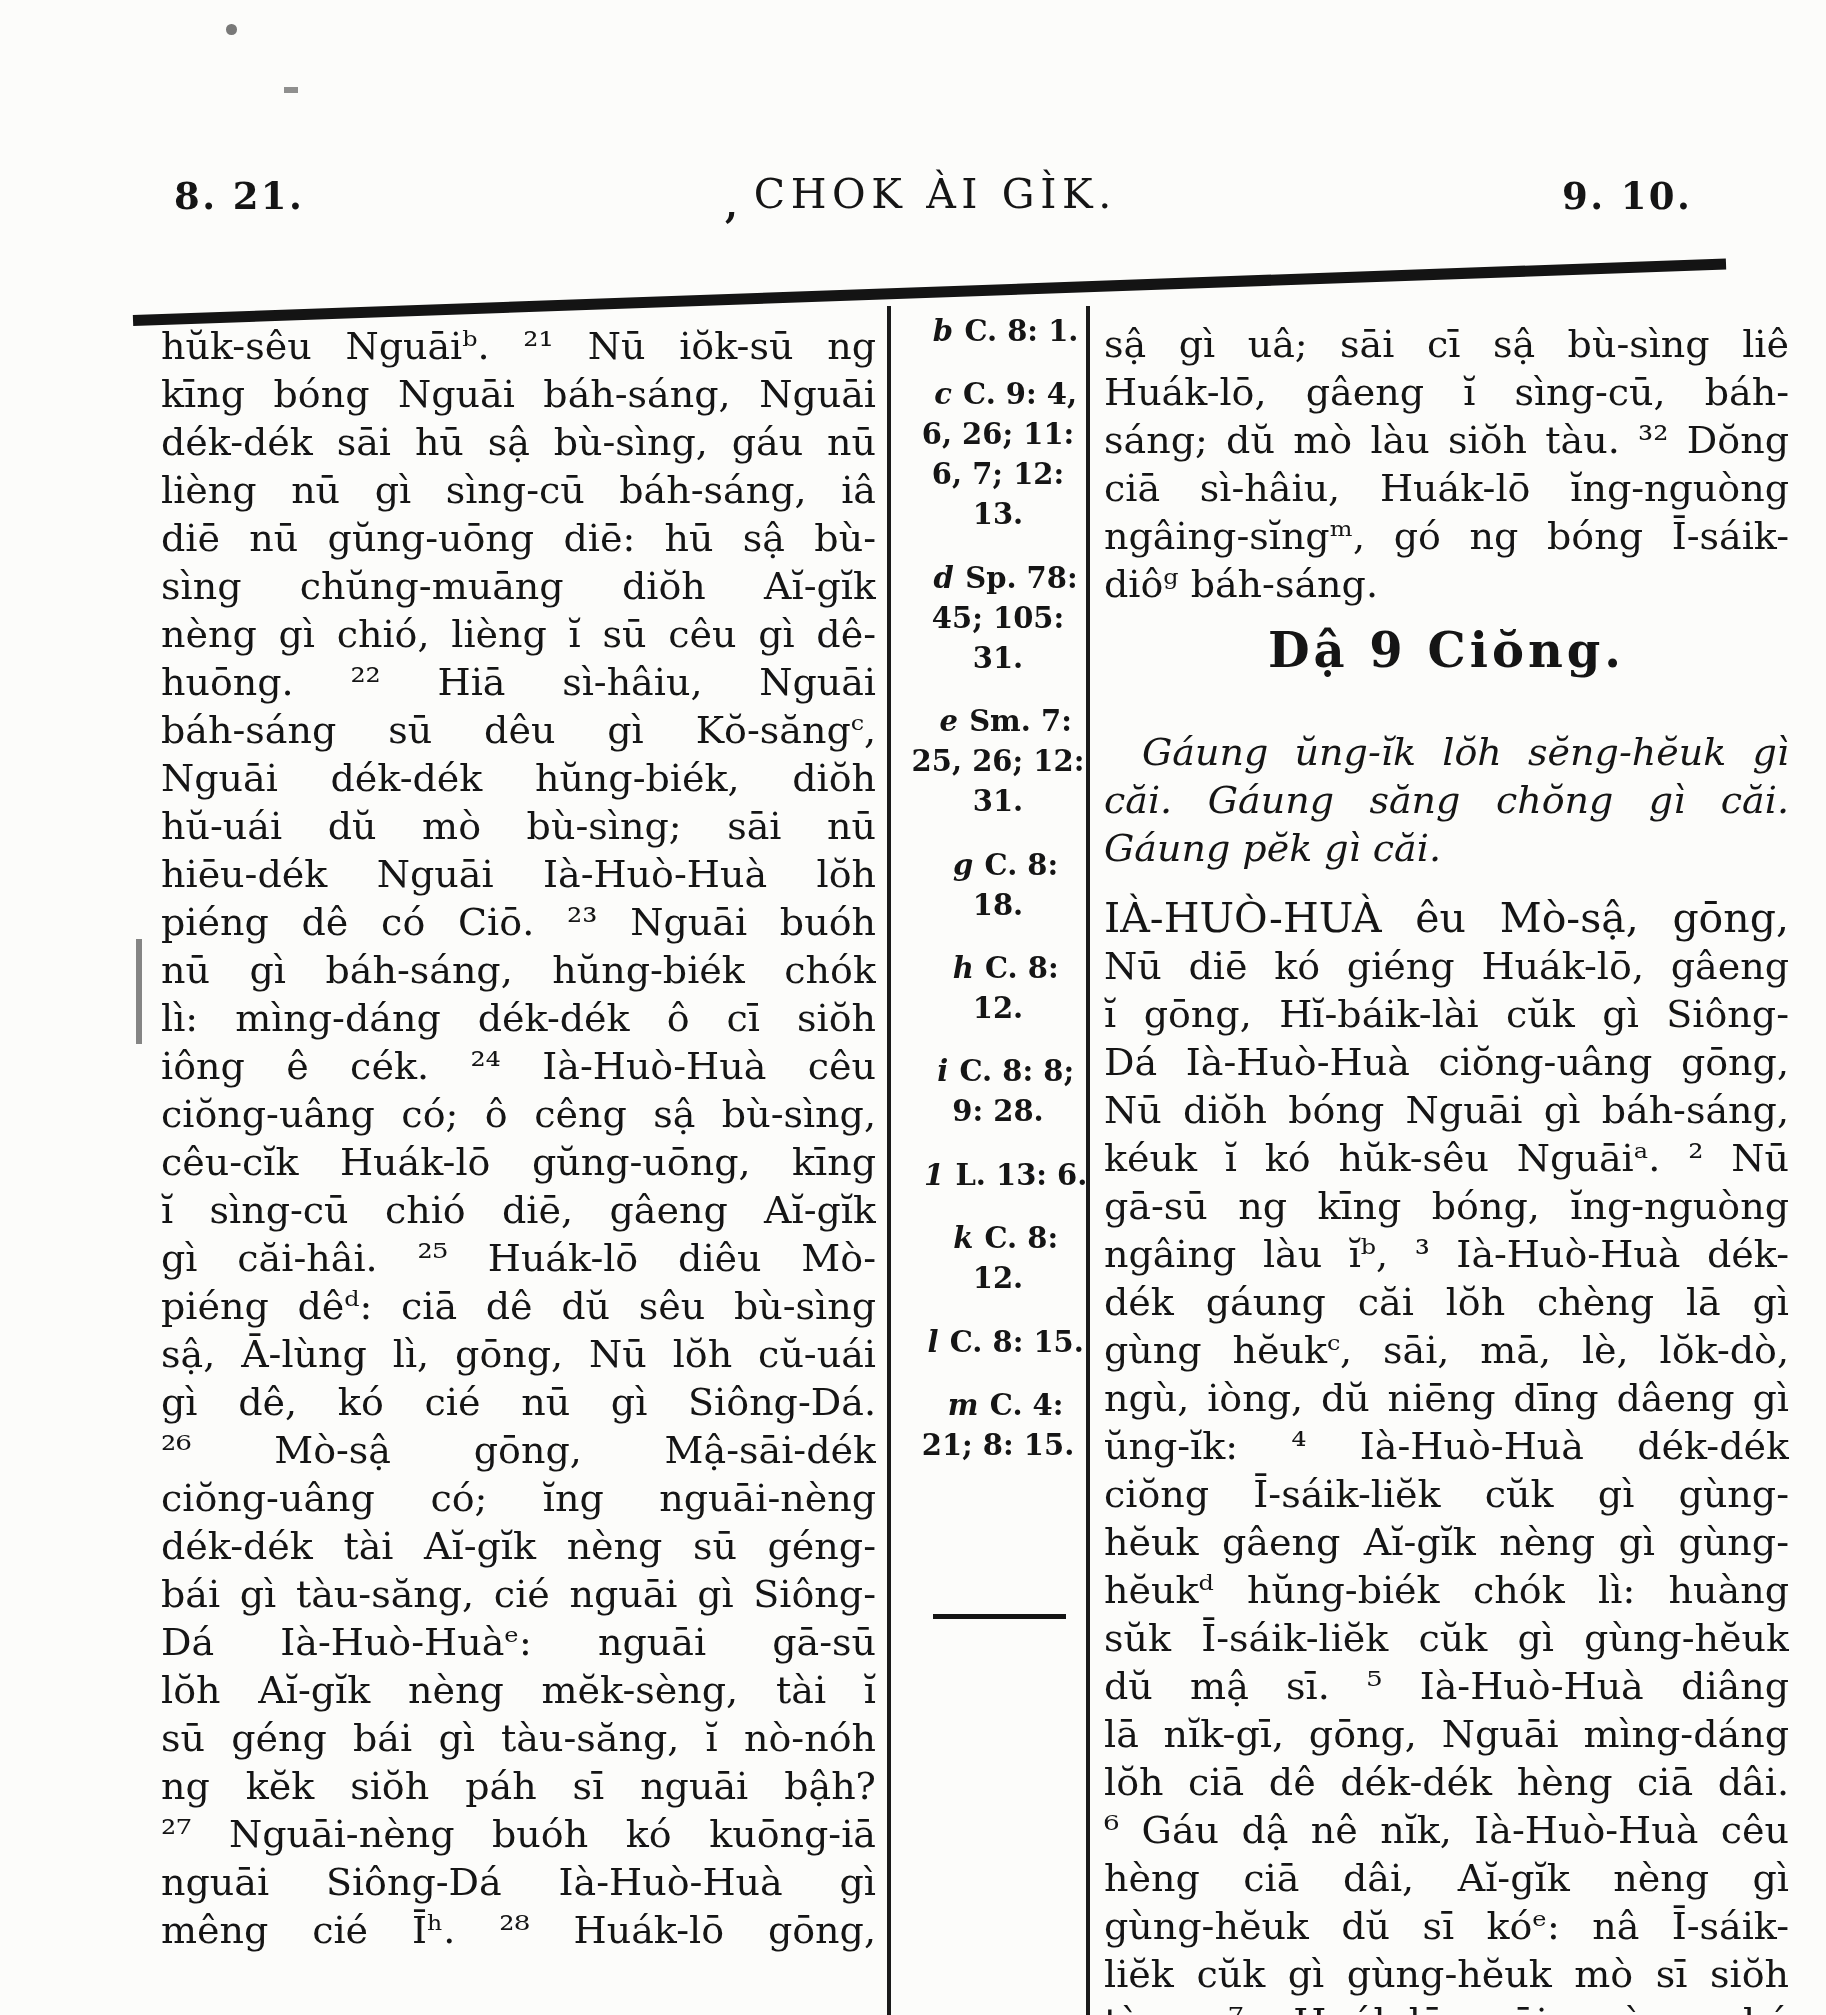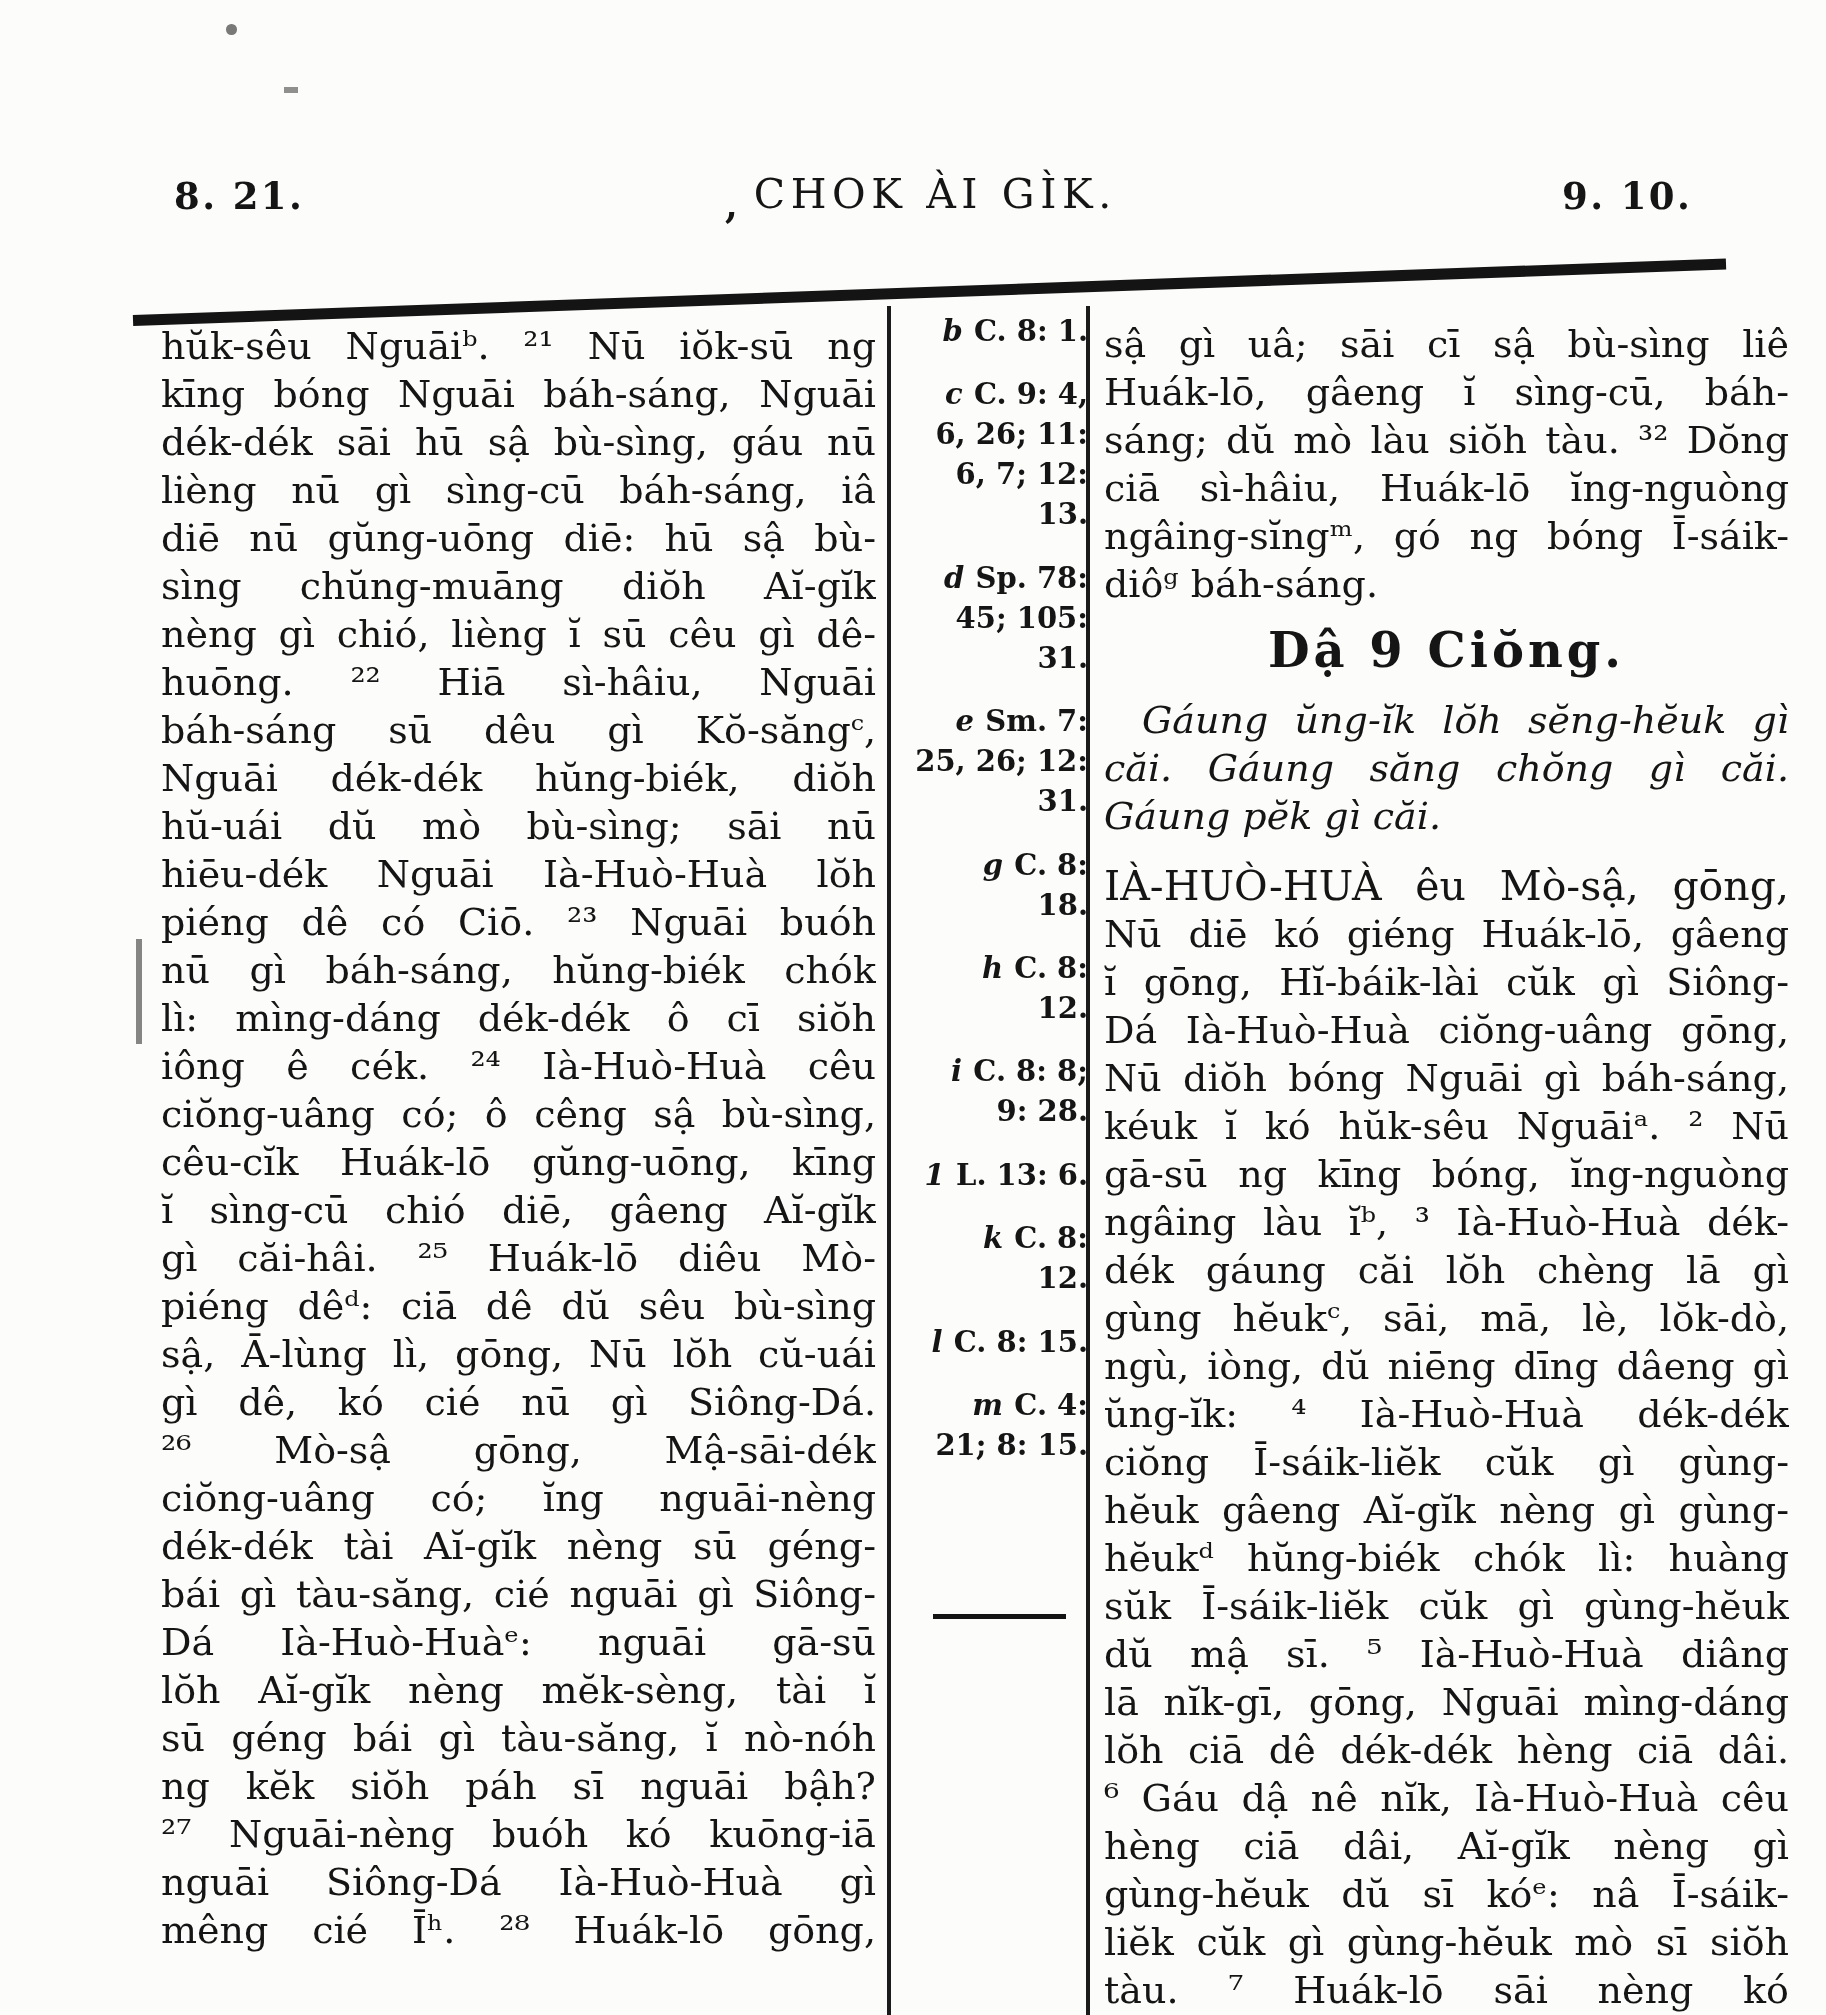--- a/index.html
+++ b/index.html
@@ -32,28 +32,28 @@
   .line{text-align:justify;text-align-last:justify;white-space:normal;}
   .line.end{text-align-last:left;}
   .line.indent{text-indent:38px;}
   .line.lead{font-size:41px;}
   .v-rule{position:absolute;top:306px;height:2408px;width:4px;background:#1b1b1b;}
   .v-rule-1{left:887px;}
   .v-rule-2{left:1086px;}
   
   .refs{position:absolute;left:908px;width:180px;font-size:29px;line-height:40px;font-weight:bold;}
   .refs-1{top:311px;}
-  .ref-entry{text-indent:15.3px;margin-bottom:23.4px;text-align:right;}
+  .ref-entry{text-indent:15.3px;margin-bottom:23.4px;text-align:center;}
   .ref-letter{font-style:italic;padding-right:11.3px;}
   .divider-dash{position:absolute;width:133px;height:4.8px;background:#141414;left:933px;}
   .dash-1{top:1614px;}
   
   .chapter-heading{
     text-align:center;font-weight:bold;font-size:48px;
-    margin-top:18px;margin-bottom:22px;letter-spacing:4px;
+    margin-top:18px;margin-bottom:54px;letter-spacing:4px;
     text-align-last:center;
   }
   .summary .line{font-style:italic;}
   .summary{margin-bottom:22px;}
   
   .artifact{position:absolute;background:#222;}
   .art-1{left:136px;top:939px;width:5.6px;height:105px;opacity:.55;}
   .art-3{left:226px;top:24px;width:10.5px;height:10.5px;border-radius:50%;opacity:.6;}
   .art-4{left:284px;top:87px;width:13.7px;height:5.6px;opacity:.5;}
 </style>

